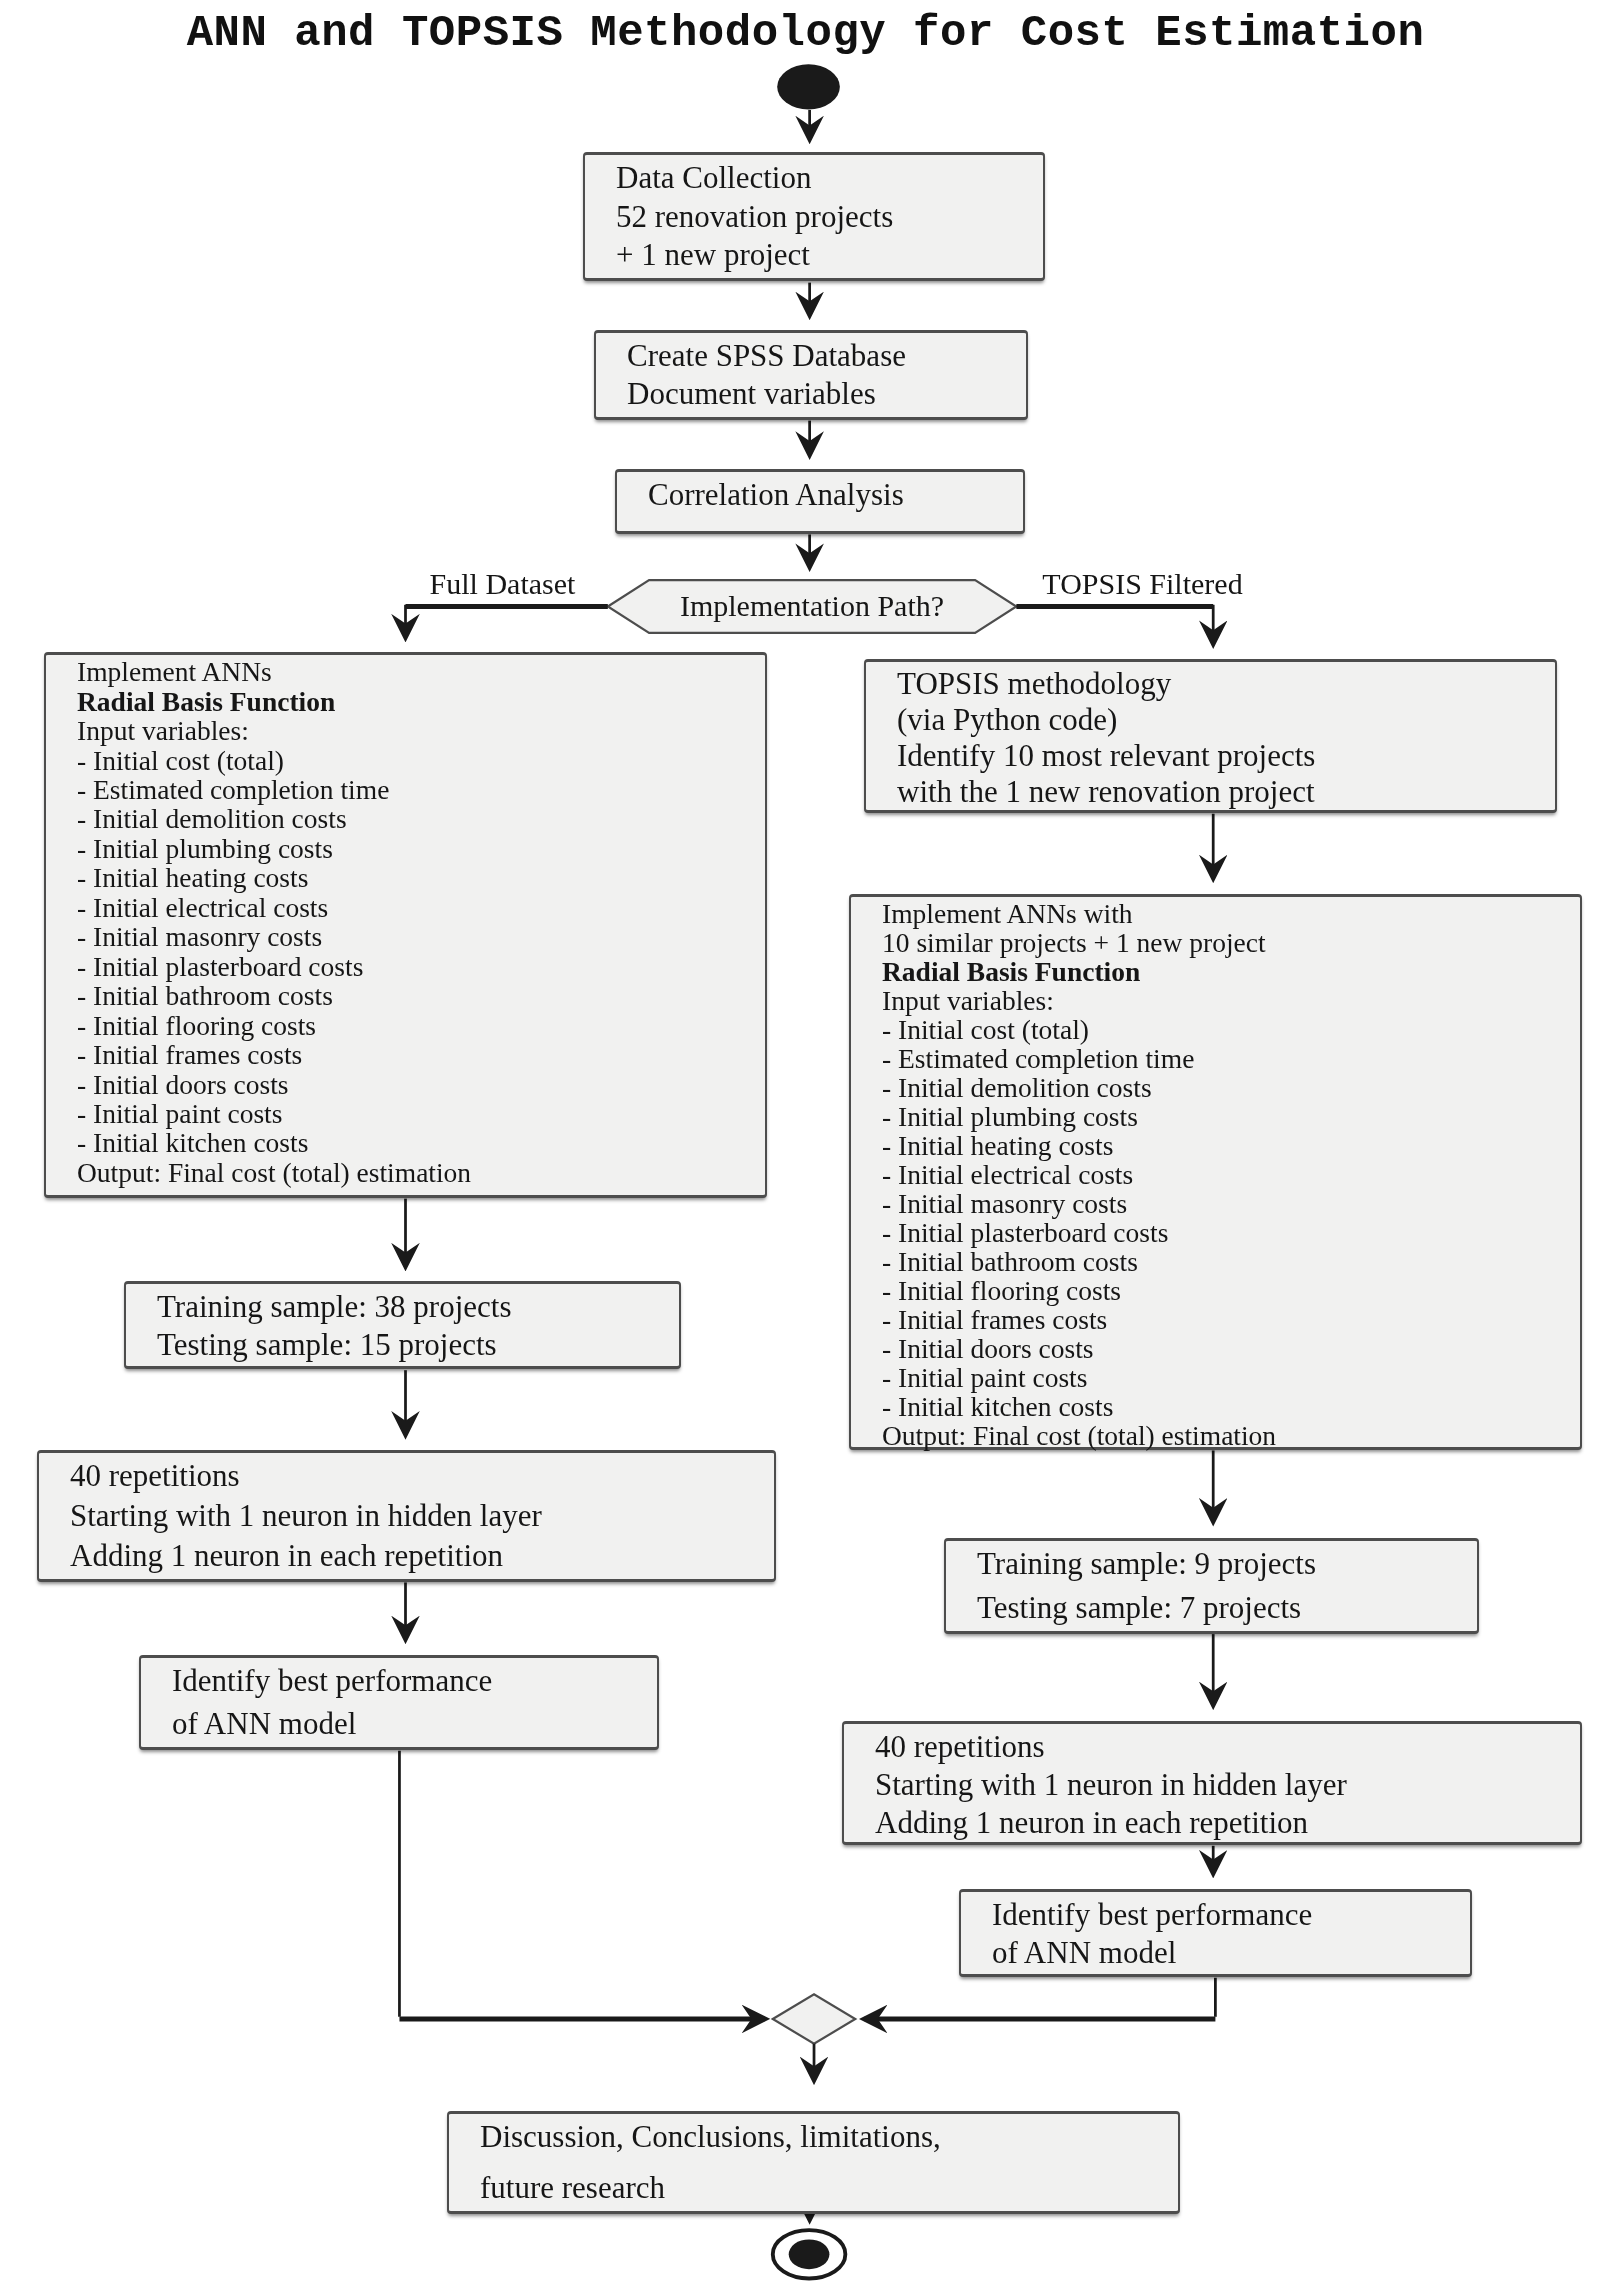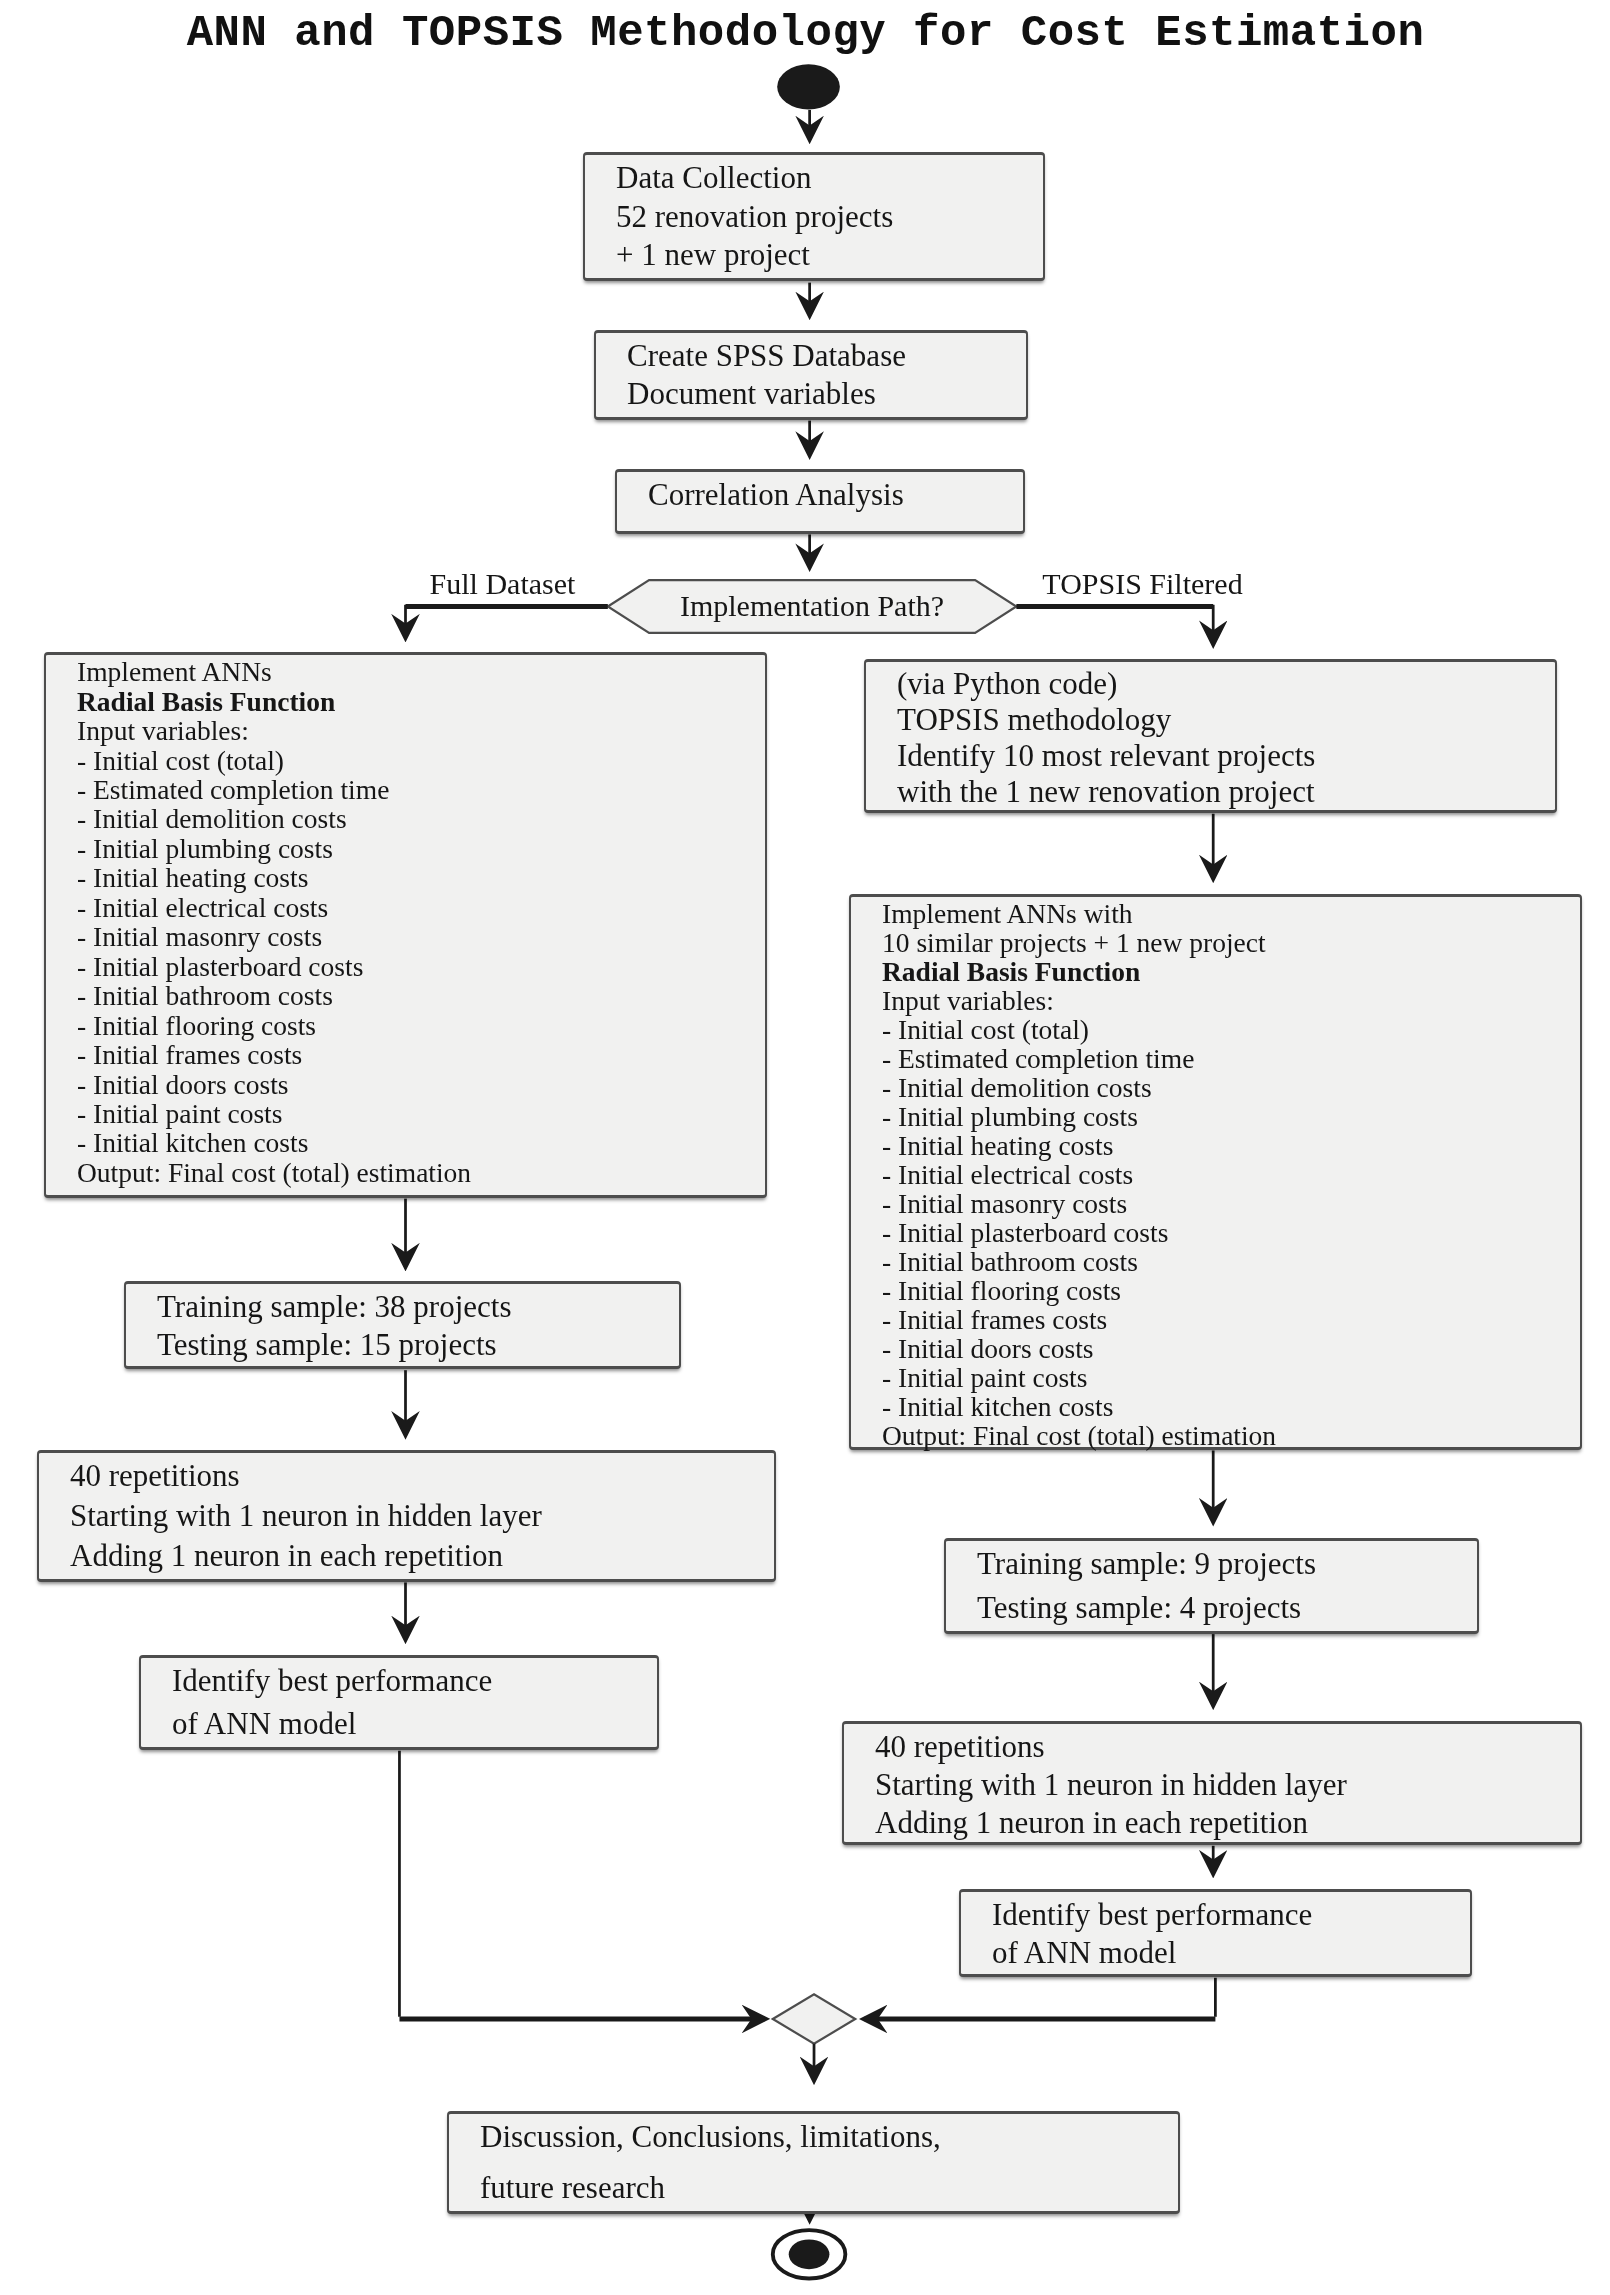--- a/index.html
+++ b/index.html
@@ -131,22 +131,22 @@
       <div>- Initial bathroom costs</div>
       <div>- Initial flooring costs</div>
       <div>- Initial frames costs</div>
       <div>- Initial doors costs</div>
       <div>- Initial paint costs</div>
       <div>- Initial kitchen costs</div>
       <div>Output: Final cost (total) estimation</div>
     </div>
 
   <div class="box" style="left:864px; top:659px; width:693px; height:154px; line-height:36px;">
+      <div>TOPSIS methodology</div>
       <div>(via Python code)</div>
-      <div>TOPSIS methodology</div>
       <div>Identify 10 most relevant projects</div>
       <div>with the 1 new renovation project</div>
     </div>
 
   <div class="box dense" style="left:849px; top:894px; width:733px; height:556px;">
       <div>Implement ANNs with</div>
       <div>10 similar projects + 1 new project</div>
       <div class="b">Radial Basis Function</div>
       <div>Input variables:</div>
       <div>- Initial cost (total)</div>
@@ -177,21 +177,21 @@
       <div>Adding 1 neuron in each repetition</div>
     </div>
 
   <div class="box" style="left:139px; top:1655px; width:520px; height:95px;">
       <div>Identify best performance</div>
       <div>of ANN model</div>
     </div>
 
   <div class="box" style="left:944px; top:1538px; width:535px; height:96px;">
       <div>Training sample: 9 projects</div>
-      <div>Testing sample: 4 projects</div>
+      <div>Testing sample: 7 projects</div>
     </div>
 
   <div class="box" style="left:842px; top:1721px; width:740px; height:124px;">
       <div>40 repetitions</div>
       <div>Starting with 1 neuron in hidden layer</div>
       <div>Adding 1 neuron in each repetition</div>
     </div>
 
   <div class="box" style="left:959px; top:1889px; width:513px; height:88px;">
       <div>Identify best performance</div>

